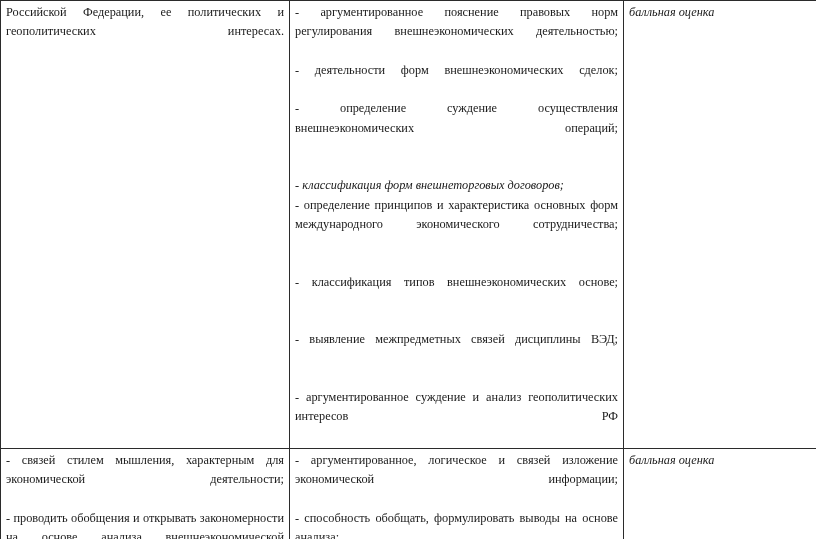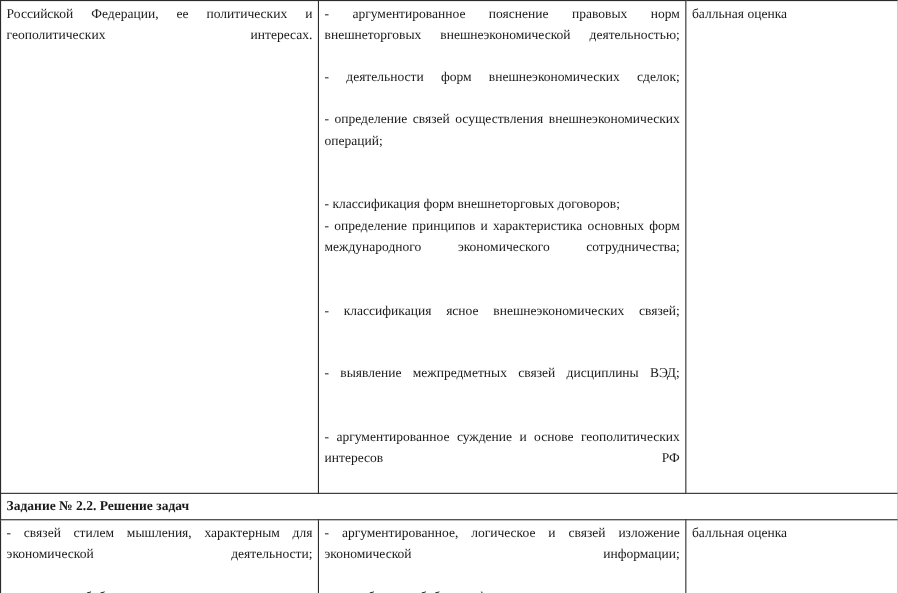--- a/index.html
+++ b/index.html
@@ -50,20 +50,21 @@
 
   
   .p {
     margin: 0;
     padding: 0;
     text-align: justify;
     text-justify: inter-word;
   }
   .p.noj {
     text-align: left;
+    font-style: italic;
   }
   .spacer {
     display: block;
     height: 19px;
   }
 
   
   td.section-header {
     font-weight: bold;
     font-size: 13px;
@@ -111,45 +112,42 @@
       <tr>
 
         <td class="col1">
           <span class="cell-inner">
             <p class="p jstretch">Российской Федерации, ее политических и геополитических интересах.</p>
           </span>
         </td>
 
         <td class="col2">
           <span class="cell-inner">
-            <p class="p jstretch">- аргументированное пояснение правовых норм внешнеторговых внешнеэкономической деятельностью;</p>
+            <p class="p jstretch">- аргументированное пояснение правовых норм регулирования внешнеэкономических деятельностью;</p>
             <p class="p jstretch">- деятельности форм внешнеэкономических сделок;</p>
-            <p class="p jstretch">- определение связей осуществления внешнеэкономических операций;</p>
+            <p class="p jstretch">- определение суждение осуществления внешнеэкономических операций;</p>
             <span class="spacer"></span>
             <p class="p noj">- классификация форм внешнеторговых договоров;</p>
             <p class="p jstretch">- определение принципов и характеристика основных форм международного экономического сотрудничества;</p>
             <span class="spacer"></span>
-            <p class="p jstretch">- классификация ясное внешнеэкономических связей;</p>
+            <p class="p jstretch">- классификация типов внешнеэкономических основе;</p>
             <span class="spacer"></span>
             <p class="p jstretch">- выявление межпредметных связей дисциплины ВЭД;</p>
             <span class="spacer"></span>
-            <p class="p jstretch">- аргументированное суждение и основе геополитических интересов РФ</p>
+            <p class="p jstretch">- аргументированное суждение и анализ геополитических интересов РФ</p>
           </span>
         </td>
 
         <td class="col3">
           <span class="cell-inner">
             <p class="p noj">балльная оценка</p>
           </span>
         </td>
       </tr>
 
-      <tr>
-        <td class="section-header" colspan="3">Задание № 2.2. Решение задач</td>
-      </tr>
 
       <tr>
 
         <td class="col1">
           <span class="cell-inner">
             <p class="p jstretch">- связей стилем мышления, характерным для экономической деятельности;</p>
             <p class="p jstretch">- проводить обобщения и открывать закономерности на основе анализа внешнеэкономической деятельности России;</p>
 
           </span>
         </td>

